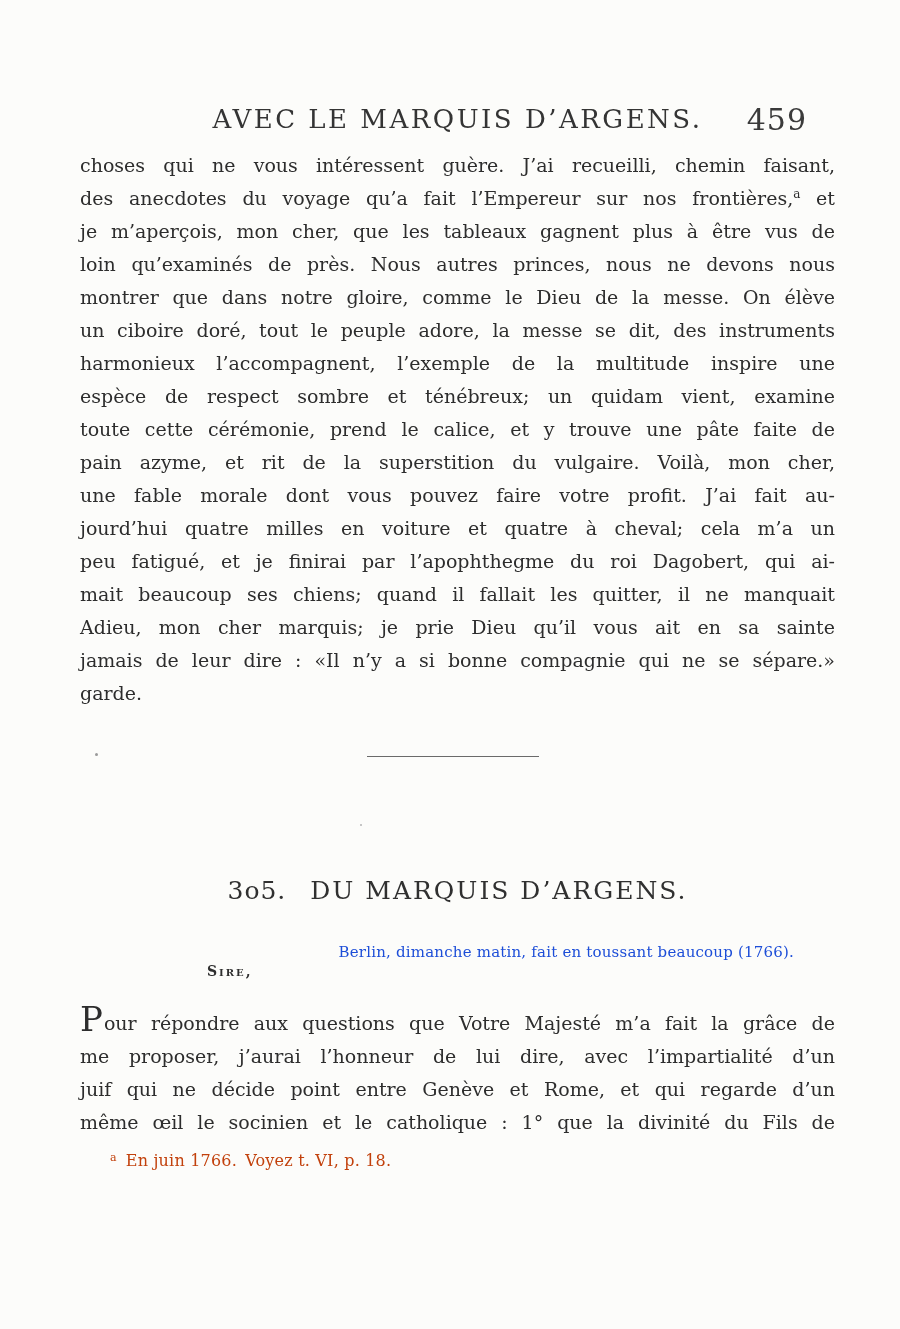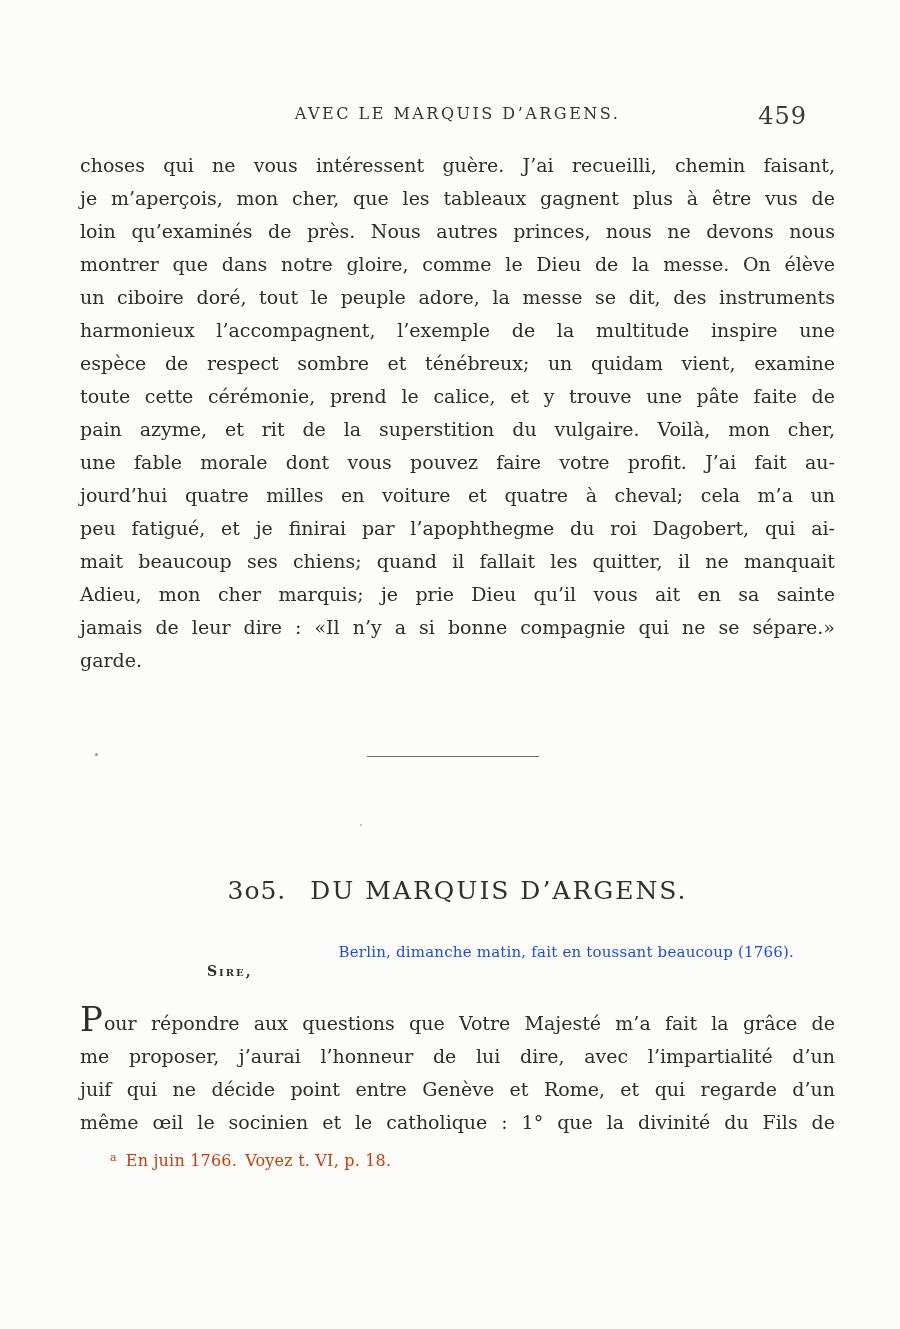--- a/index.html
+++ b/index.html
@@ -9,26 +9,26 @@
     font-family:"DejaVu Serif","Liberation Serif",serif;
     color:#2d2d2d;
     overflow:hidden;
   }
   .sheet{position:relative;width:900px;height:1329px;}
 
   
   .running-header{position:absolute;top:104px;left:80px;width:755px;height:30px;}
   .running-title{
     display:block;text-align:center;
-    font-size:16px;letter-spacing:2.5px;
+    font-size:26px;letter-spacing:2.5px;
     color:#343434;
   }
   .page-number{
     position:absolute;right:28px;top:-2px;
-    font-size:24px;letter-spacing:1px;color:#3a3a3a;
+    font-size:30px;letter-spacing:1px;color:#3a3a3a;
   }
 
   
   .p1{position:absolute;top:149px;left:80px;width:755px;}
   .line{
     height:33px;line-height:33px;
     font-size:19px;
     text-align:justify;text-align-last:justify;
     text-justify:inter-word;
     white-space:nowrap;
@@ -82,20 +82,21 @@
 
 <div class="sheet">
 
   <div class="running-header">
     <span class="running-title">AVEC LE MARQUIS D’ARGENS.</span>
     <span class="page-number">459</span>
   </div>
 
   <div class="p1">
     <div class="line">choses qui ne vous intéressent guère. J’ai recueilli, chemin faisant,</div>
+    <div class="line"><span>des anecdotes du voyage qu’a fait l’Empereur sur nos frontières,</span><span class="fnref">a</span><span> et</span></div>
     <div class="line">je m’aperçois, mon cher, que les tableaux gagnent plus à être vus de</div>
     <div class="line">loin qu’examinés de près. Nous autres princes, nous ne devons nous</div>
     <div class="line">montrer que dans notre gloire, comme le Dieu de la messe. On élève</div>
     <div class="line">un ciboire doré, tout le peuple adore, la messe se dit, des instruments</div>
     <div class="line">harmonieux l’accompagnent, l’exemple de la multitude inspire une</div>
     <div class="line">espèce de respect sombre et ténébreux; un quidam vient, examine</div>
     <div class="line">toute cette cérémonie, prend le calice, et y trouve une pâte faite de</div>
     <div class="line">pain azyme, et rit de la superstition du vulgaire. Voilà, mon cher,</div>
     <div class="line">une fable morale dont vous pouvez faire votre profit. J’ai fait au-</div>
     <div class="line">jourd’hui quatre milles en voiture et quatre à cheval; cela m’a un</div>

